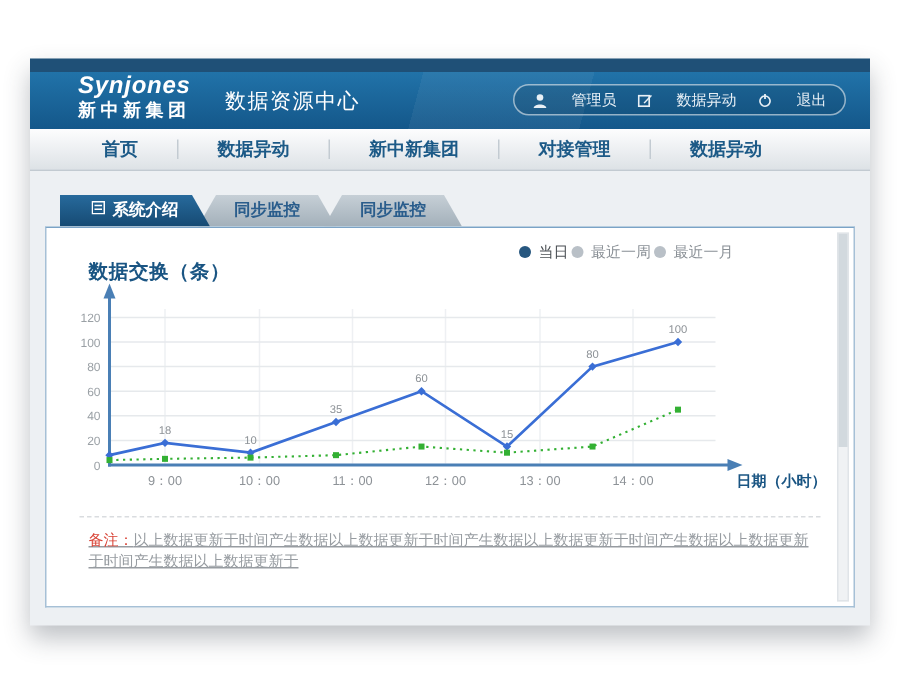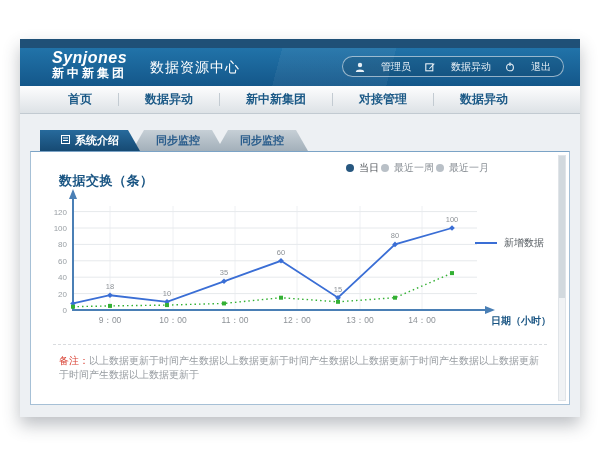--- a/index.html
+++ b/index.html
@@ -39,21 +39,21 @@
   .radio.selected{color:#4a4f54;}
   .radio.selected .dot{background:#27577f;}
   .y-title{position:absolute;left:28px;top:20px;font-size:13px;font-weight:bold;color:#1a5583;letter-spacing:.5px;}
   .chart-svg{position:absolute;left:16px;top:30px;}
   .series-legend{position:absolute;right:14px;top:84px;width:80px;}
   .series-row{display:flex;align-items:center;gap:7px;margin-bottom:9px;font-size:10px;color:#5a6065;}
   .swatch{width:22px;height:0;}
   .swatch.solid{border-top:2px solid #3a6ed5;}
   .swatch.dotted{border-top:2px dotted #33b033;}
   .divider{position:absolute;left:22px;right:22px;top:192px;border-top:1px dashed #d9dcdf;}
-  .note{position:absolute;left:28px;top:202px;right:30px;font-size:10px;color:#979ca1;line-height:1.4;}
+  .note{position:absolute;left:28px;top:202px;right:30px;font-size:10px;color:#979ca1;line-height:1.4;text-decoration:underline;}
   .note .red{color:#d94437;}
   .scrollbar{position:absolute;right:3px;top:3px;bottom:3px;width:6px;background:#f0f2f4;border:1px solid #e0e4e8;}
   .scroll-thumb{position:absolute;left:0;top:0;width:100%;height:58%;background:#d2d9de;}
 </style>
 </head>
 <body>
 
 <div class="screen">
   <div class="card">
 
@@ -197,24 +197,20 @@
             <rect x="61" y="121.9" width="4" height="4" fill="#33b033"></rect>
             <rect x="118" y="121.08" width="4" height="4" fill="#33b033"></rect>
             <rect x="175" y="119.44" width="4" height="4" fill="#33b033"></rect>
             <rect x="232" y="113.7" width="4" height="4" fill="#33b033"></rect>
             <rect x="289" y="117.8" width="4" height="4" fill="#33b033"></rect>
             <rect x="346" y="113.7" width="4" height="4" fill="#33b033"></rect>
             <rect x="403" y="89.1" width="4" height="4" fill="#33b033"></rect>
           </svg>
 
         <div class="series-legend">
-          <div class="series-row">
-            <span class="swatch solid" id="sw0" style="border-top-color: rgb(58, 110, 213);"></span>
-            <span>新增数据</span>
-          </div>
         </div>
 
         <div class="divider"></div>
 
         <div class="note">
           <span class="red">备注：</span><span>以上数据更新于时间产生数据以上数据更新于时间产生数据以上数据更新于时间产生数据以上数据更新于时间产生数据以上数据更新于</span>
         </div>
 
         <div class="scrollbar">
           <div class="scroll-thumb"></div>

